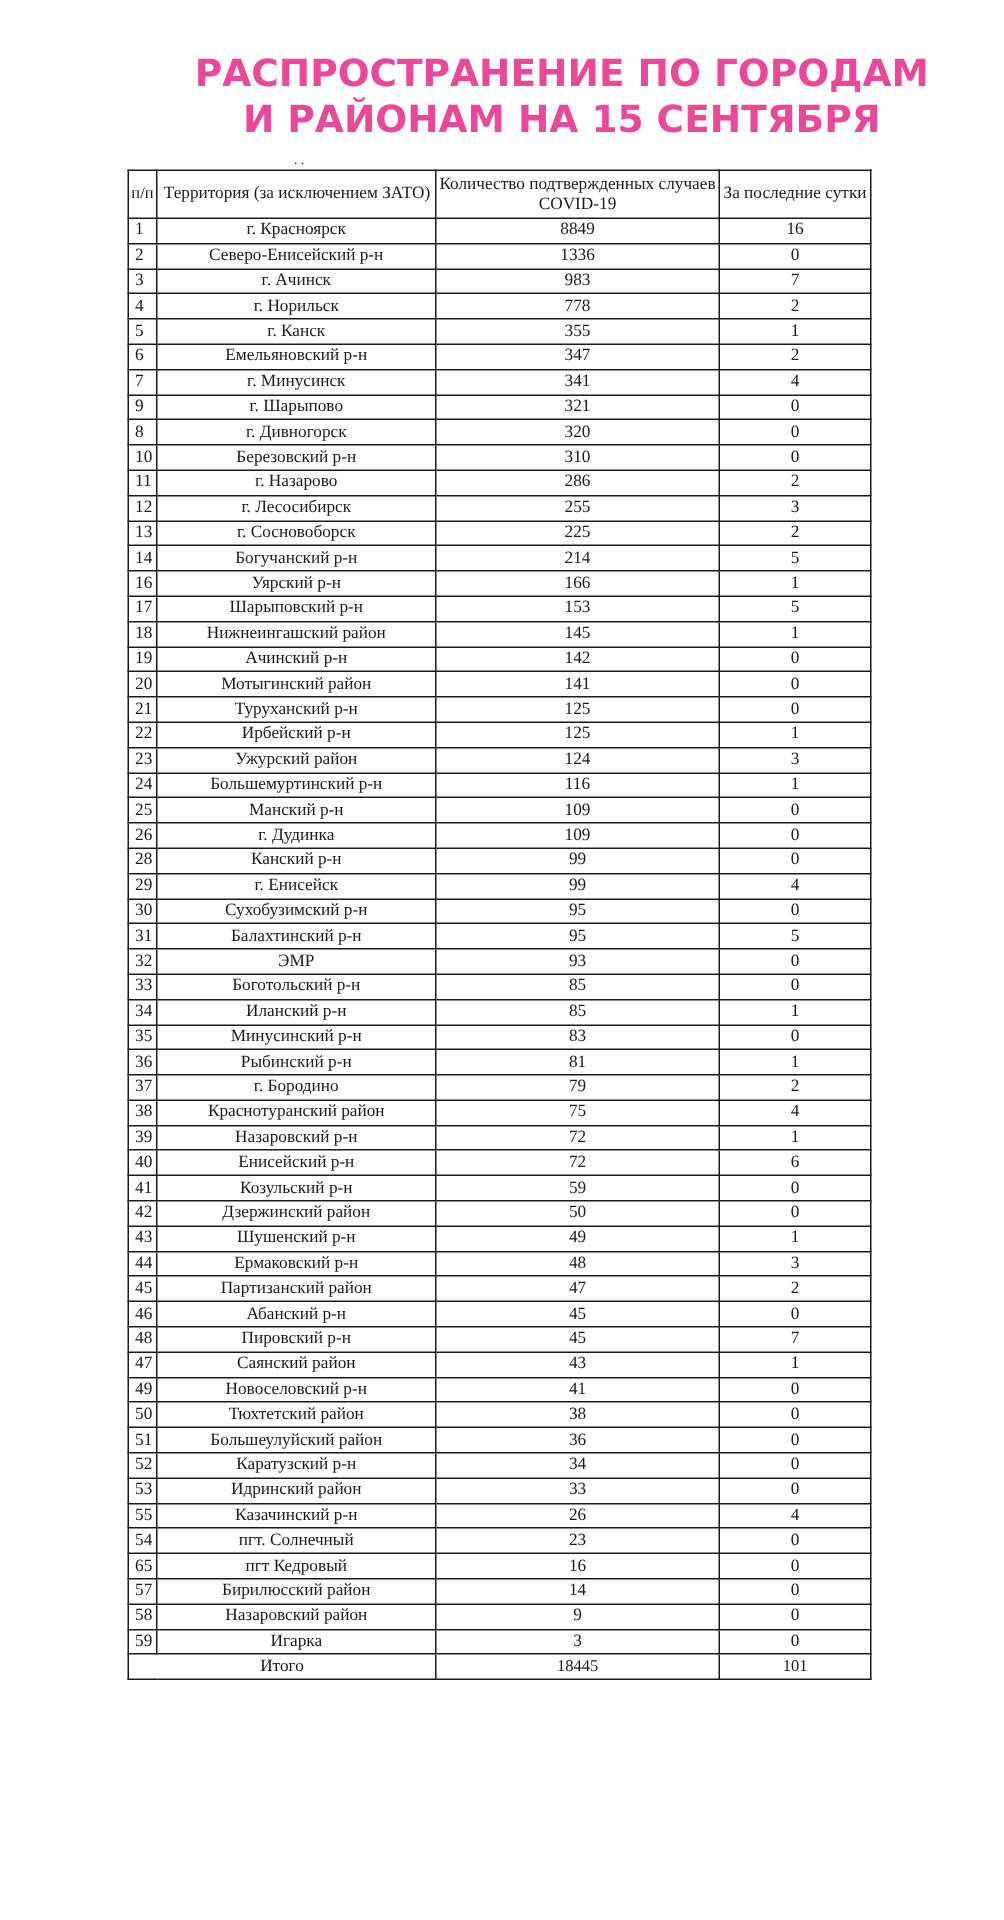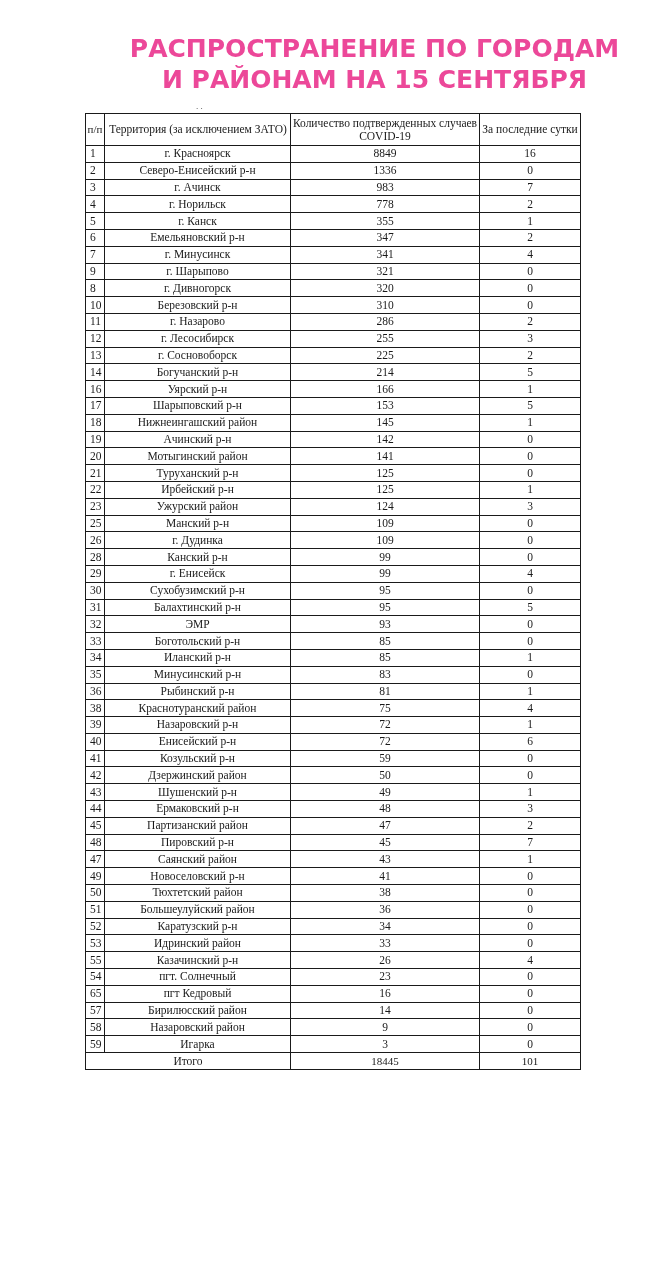--- a/index.html
+++ b/index.html
@@ -232,20 +232,26 @@
         <td>125</td>
         <td>1</td>
       </tr>
       <tr>
         <td class="num">23</td>
         <td>Ужурский район</td>
         <td>124</td>
         <td>3</td>
       </tr>
       <tr>
+        <td class="num">24</td>
+        <td>Большемуртинский р-н</td>
+        <td>116</td>
+        <td>1</td>
+      </tr>
+      <tr>
         <td class="num">25</td>
         <td>Манский р-н</td>
         <td>109</td>
         <td>0</td>
       </tr>
       <tr>
         <td class="num">26</td>
         <td>г. Дудинка</td>
         <td>109</td>
         <td>0</td>
@@ -298,20 +304,26 @@
         <td>83</td>
         <td>0</td>
       </tr>
       <tr>
         <td class="num">36</td>
         <td>Рыбинский р-н</td>
         <td>81</td>
         <td>1</td>
       </tr>
       <tr>
+        <td class="num">37</td>
+        <td>г. Бородино</td>
+        <td>79</td>
+        <td>2</td>
+      </tr>
+      <tr>
         <td class="num">38</td>
         <td>Краснотуранский район</td>
         <td>75</td>
         <td>4</td>
       </tr>
       <tr>
         <td class="num">39</td>
         <td>Назаровский р-н</td>
         <td>72</td>
         <td>1</td>
@@ -344,20 +356,26 @@
         <td class="num">44</td>
         <td>Ермаковский р-н</td>
         <td>48</td>
         <td>3</td>
       </tr>
       <tr>
         <td class="num">45</td>
         <td>Партизанский район</td>
         <td>47</td>
         <td>2</td>
+      </tr>
+      <tr>
+        <td class="num">46</td>
+        <td>Абанский р-н</td>
+        <td>45</td>
+        <td>0</td>
       </tr>
       <tr>
         <td class="num">48</td>
         <td>Пировский р-н</td>
         <td>45</td>
         <td>7</td>
       </tr>
       <tr>
         <td class="num">47</td>
         <td>Саянский район</td>

